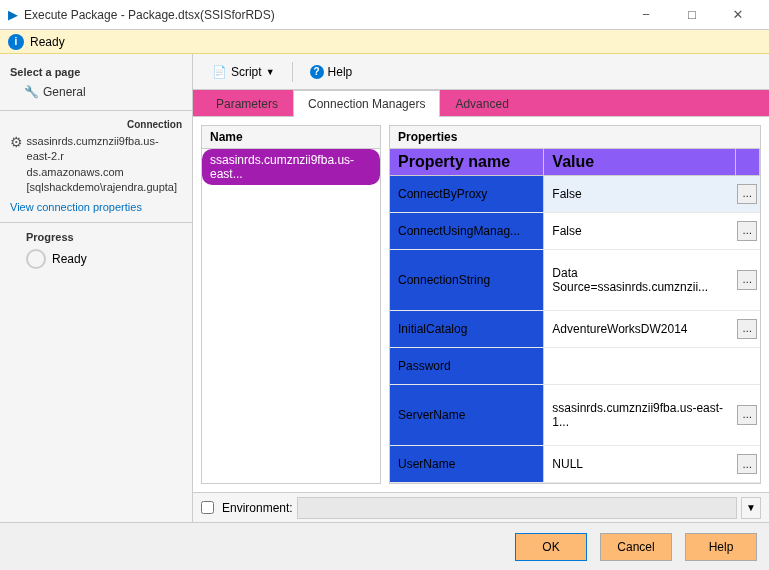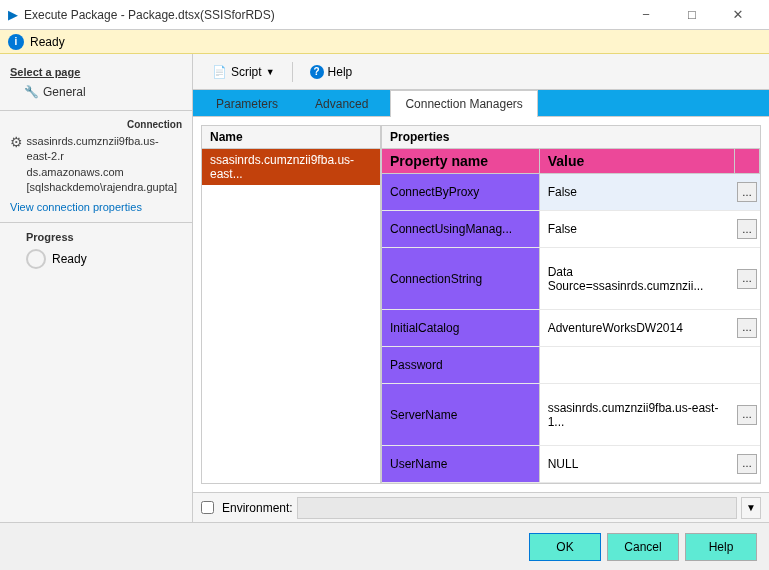--- a/index.html
+++ b/index.html
@@ -50,21 +50,20 @@
       border-right: 1px solid #ccc;
       padding: 8px 0;
       display: flex;
       flex-direction: column;
     }
     .sidebar-header {
       font-size: 11px;
       font-weight: bold;
       padding: 4px 10px 4px 10px;
       color: #333;
-      text-decoration: underline;
     }
     .sidebar-item {
       padding: 3px 10px 3px 24px;
       cursor: pointer;
       color: #333;
       display: flex; align-items: center; gap: 4px;
     }
 
     .sidebar-connection {
       border-top: 1px solid #ccc;
@@ -118,23 +117,22 @@
       border: 1px solid transparent;
       background: transparent;
       cursor: pointer;
       font-size: 12px;
     }
     .toolbar-divider { width: 1px; height: 20px; background: #ccc; margin: 0 4px; }
 
     .tabs-bar {
       display: flex;
       border-bottom: 1px solid #ccc;
-      background: #0ea5e9;
+      background: #ec4899;
       padding: 0 8px;
-      gap: 7px;
     }
     .tab {
       padding: 6px 14px;
       cursor: pointer;
       border: 1px solid transparent;
       border-bottom: none;
       font-size: 12px;
       color: #333;
       margin-bottom: -1px;
       background: transparent;
@@ -143,20 +141,21 @@
       background: #fff;
       border-color: #ccc;
       border-bottom-color: #fff;
       z-index: 1;
     }
 
     .tab-content {
       display: flex;
       flex: 1;
       padding: 8px;
+      gap: 8px;
     }
 
     .left-panel {
       width: 180px;
       border: 1px solid #ccc;
       display: flex;
       flex-direction: column;
     }
     .left-panel-header {
       background: #f5f5f5;
@@ -165,22 +164,23 @@
       font-weight: bold;
       font-size: 12px;
     }
     .left-panel-item {
       padding: 4px 8px;
       cursor: pointer;
       font-size: 12px;
       color: #333;
     }
     .left-panel-item.selected {
-      background: #c2410c;
+      background: #a21caf;
       color: #fff;
+      border-radius: 10px;
     }
 
     .right-panel {
       flex: 1;
       border: 1px solid #ccc;
       display: flex;
       flex-direction: column;
     }
     .right-panel-title {
       background: #f5f5f5;
@@ -188,37 +188,37 @@
       padding: 4px 8px;
       font-weight: bold;
       font-size: 12px;
     }
     .properties-table {
       width: 100%;
       border-collapse: collapse;
       flex: 1;
     }
     .properties-table th {
-      background: #ec4899;
+      background: #8b5cf6;
       border-bottom: 1px solid #ccc;
       padding: 4px 8px;
       text-align: left;
       font-weight: bold;
-      font-size: 14px;
+      font-size: 16px;
       border-right: 1px solid #ccc;
     }
     .properties-table td {
       border-bottom: 1px solid #e8e8e8;
       padding: 3px 8px;
       font-size: 12px;
       vertical-align: middle;
     }
     .properties-table td:first-child {
       border-right: 1px solid #ccc;
-      background: #8b5cf6;
+      background: #1d4ed8;
       width: 130px;
     }
     .properties-table td:nth-child(2) {
       width: 160px;
     }
     .properties-table td:last-child {
       width: 22px;
       padding: 0;
       text-align: center;
     }
@@ -265,24 +265,25 @@
       border-top: 1px solid #ccc;
       display: flex;
       align-items: center;
       justify-content: flex-end;
       padding: 0 12px;
       gap: 6px;
     }
     .footer-btn {
       min-width: 72px; height: 28px;
       border: 1px solid #aaa;
-      background: #5eead4;
+      background: #fdba74;
       cursor: pointer;
       font-size: 12px;
       padding: 0 12px;
+      margin-left: 7px;
     }
     .footer-btn.primary {
       border-color: #0078d7;
     }
   </style>
 </head>
 <body>
 
 <div class="title-bar">
   <div class="title-bar-left">
@@ -342,22 +343,22 @@
       </button>
       <div class="toolbar-divider"></div>
       <button class="toolbar-btn">
         <span style="width:14px;height:14px;border-radius:50%;background:#0078d7;color:#fff;display:inline-flex;align-items:center;justify-content:center;font-size:10px;font-weight:bold;">?</span>
         <span>Help</span>
       </button>
     </div>
 
     <div class="tabs-bar">
       <div class="tab">Parameters</div>
+      <div class="tab active">Connection Managers</div>
       <div class="tab">Advanced</div>
-      <div class="tab active">Connection Managers</div>
     </div>
 
     <div class="tab-content">
 
       <div class="left-panel">
         <div class="left-panel-header">Name</div>
         <div class="left-panel-item selected">ssasinrds.cumznzii9fba.us-east...</div>
       </div>
 
       <div class="right-panel">

